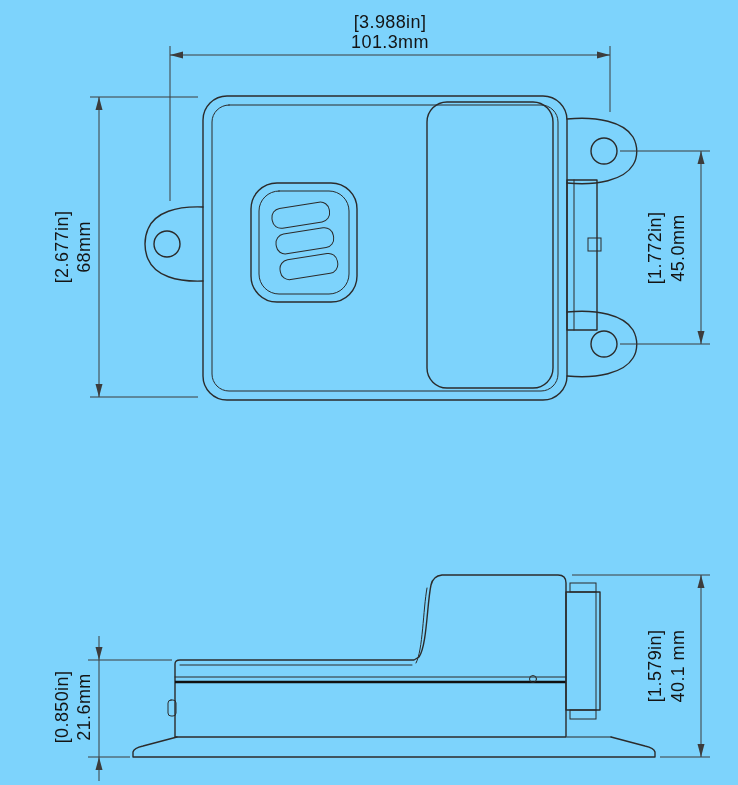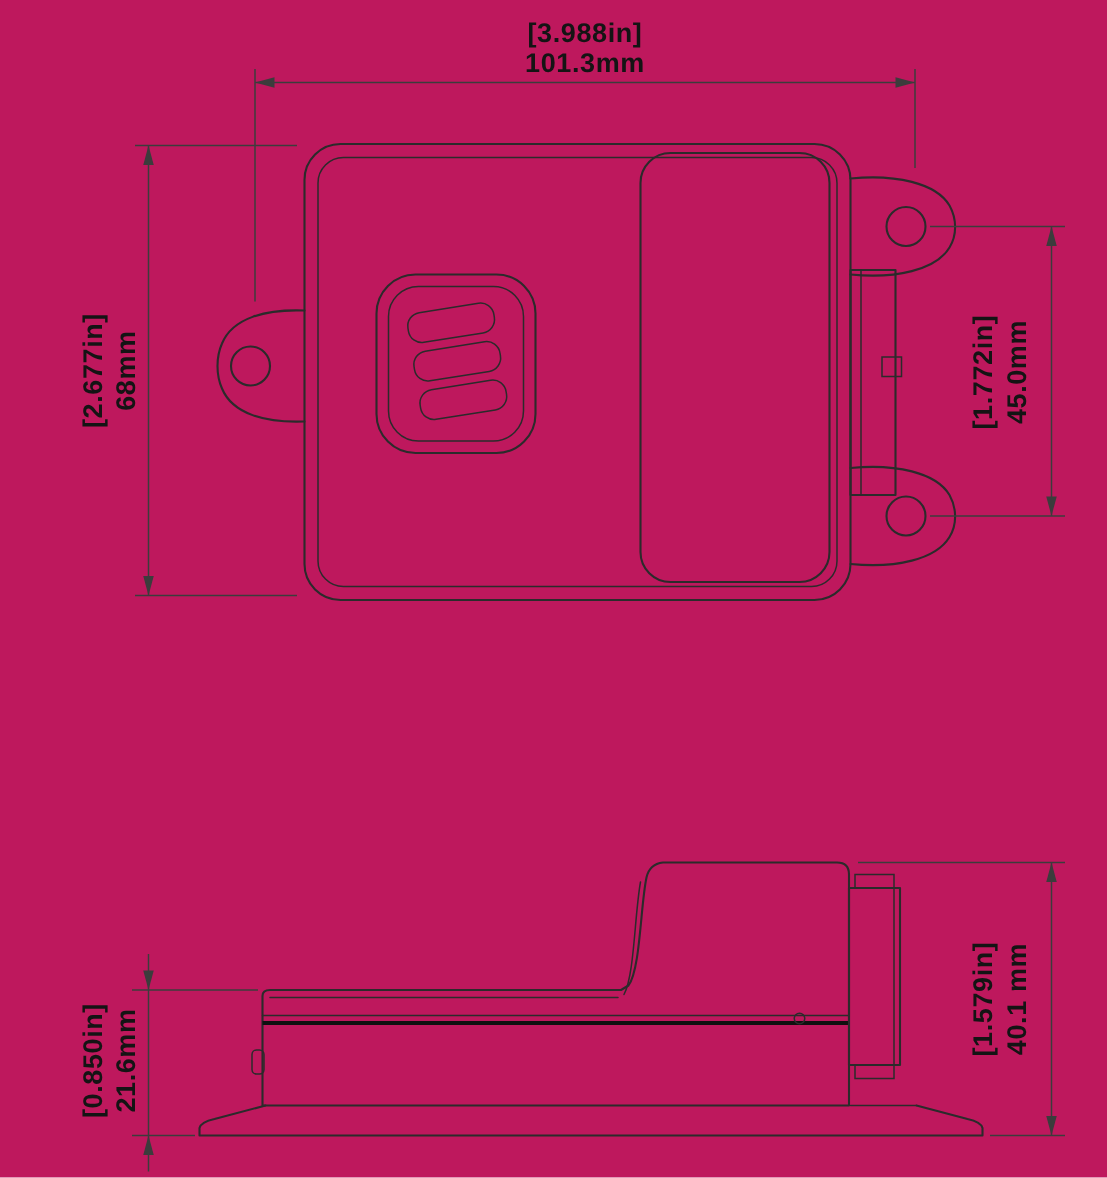--- a/index.html
+++ b/index.html
@@ -1,16 +1,16 @@
 <!DOCTYPE html>
 <html><head>
 <meta charset="utf-8">
 <style>
   html,body{margin:0;padding:0;background:#fff;}
-  .canvas{position:relative;width:738px;height:785px;background:#be185d;overflow:hidden;font-weight:bold;}
+  .canvas{position:relative;width:738px;height:785px;background:#7dd3fc;overflow:hidden;}
   svg{display:block;}
   svg text{
     font-family:"Liberation Sans","DejaVu Sans",sans-serif;
     fill:#141414;
     letter-spacing:0.4px;
   }
   .dim-text{font-size:18px;}
   .part{stroke:#2b2b2b;stroke-width:1.4;fill:none;stroke-linejoin:round;stroke-linecap:round;}
   .part-thin{stroke:#2b2b2b;stroke-width:1;fill:none;stroke-linecap:round;}
   .seam-bold{stroke:#101010;stroke-width:2.6;fill:none;}

